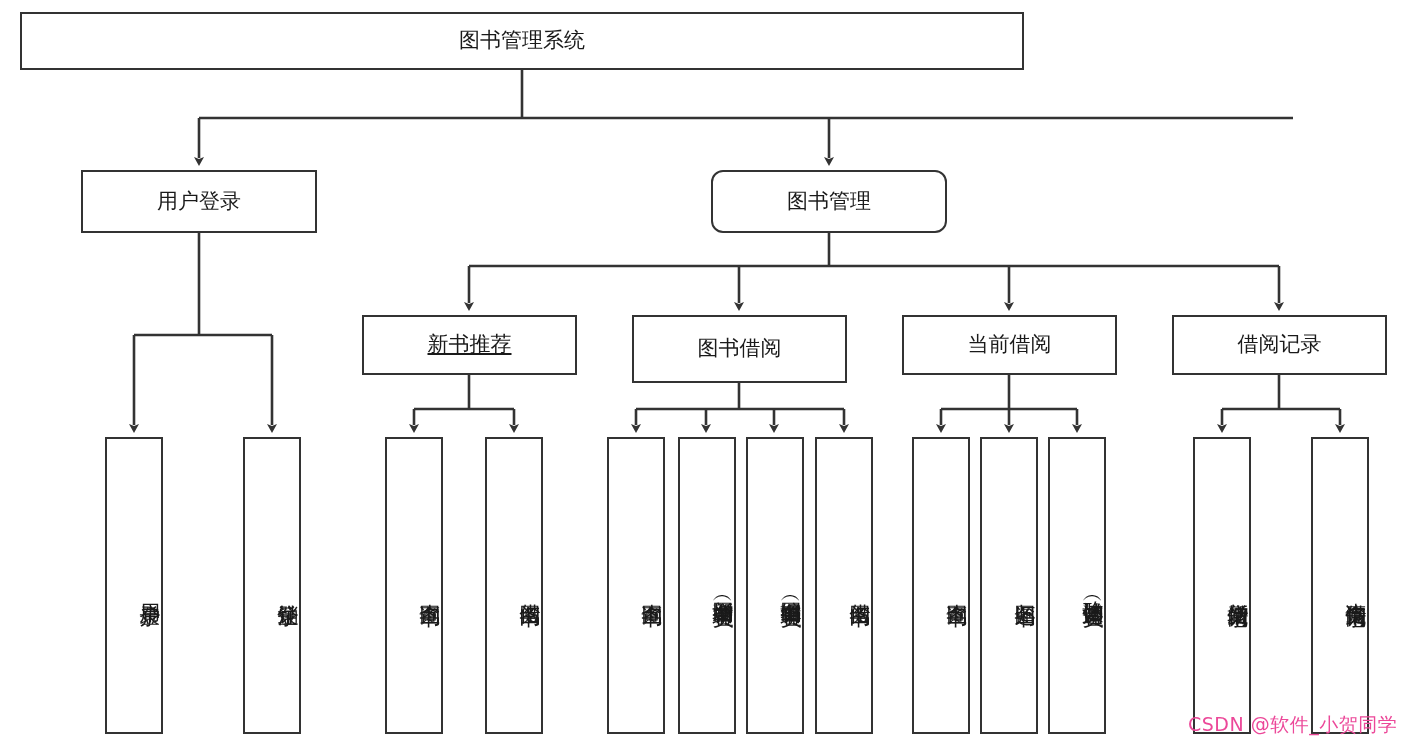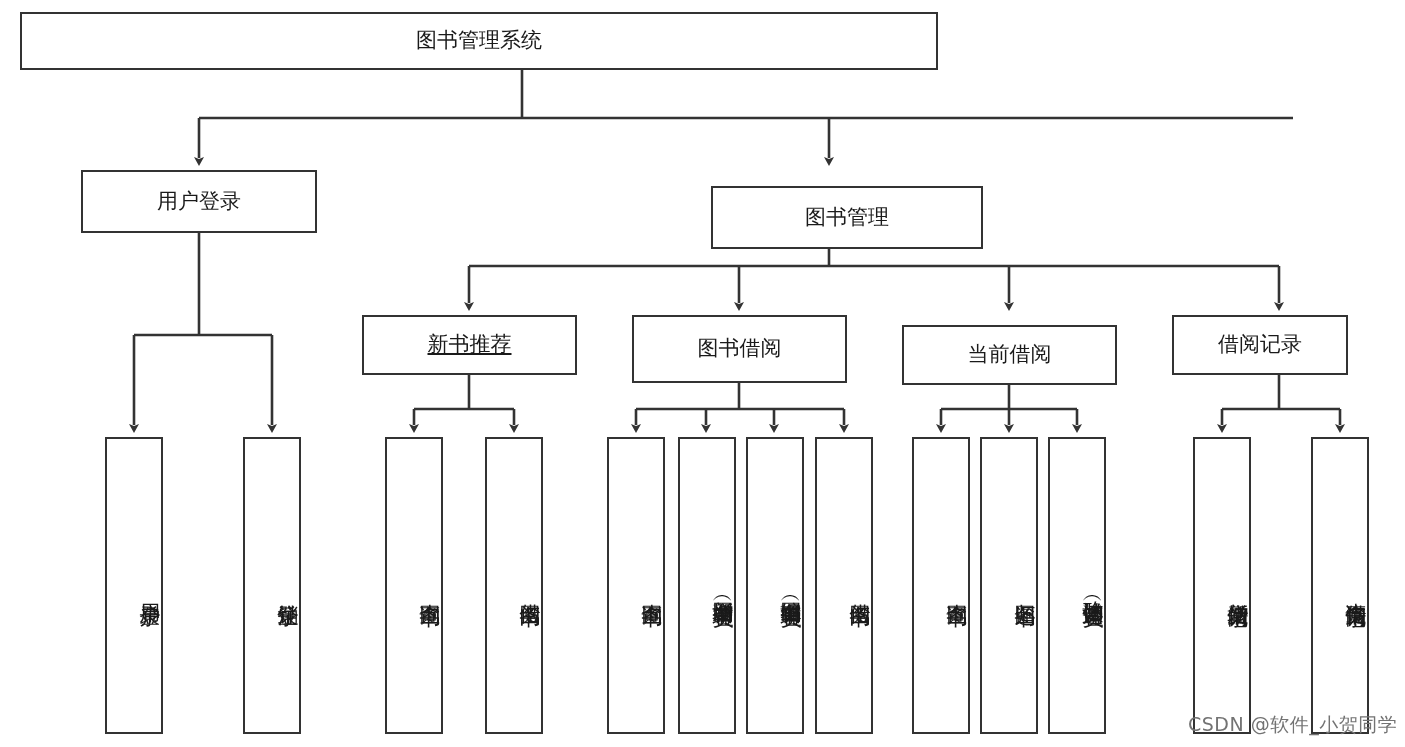--- a/index.html
+++ b/index.html
@@ -53,21 +53,21 @@
   .node.v .label {
     writing-mode: vertical-rl;
     text-orientation: upright;
     display: block;
   }
   .watermark {
     position: absolute;
     left: 1188px;
     top: 712px;
     font-size: 19px;
-    color: #737373;
+    color: #ec4899;
     white-space: nowrap;
     letter-spacing: 0.5px;
   }
 </style>
 </head>
 <body>
 
 <div id="canvas">
 
   <svg id="wires" viewBox="0 0 1405 747" xmlns="http://www.w3.org/2000/svg">
@@ -113,41 +113,41 @@
       <path d="M1009,409 L1009,425" marker-end="url(#arrow)"></path>
       <path d="M1077,409 L1077,425" marker-end="url(#arrow)"></path>
 
       <path d="M1279,375 L1279,409"></path>
       <path d="M1222,409 L1340,409"></path>
       <path d="M1222,409 L1222,425" marker-end="url(#arrow)"></path>
       <path d="M1340,409 L1340,425" marker-end="url(#arrow)"></path>
     </g>
   </svg>
 
-  <div class="node h" style="left:20px; top:12px; width:918px; height:58px;">
+  <div class="node h" style="left:20px; top:12px; width:1004px; height:58px;">
     <span class="label">图书管理系统</span>
   </div>
 
   <div class="node h" style="left:81px; top:170px; width:236px; height:63px;">
     <span class="label">用户登录</span>
   </div>
-  <div class="node h" style="left:711px; top:186px; width:272px; height:63px;">
+  <div class="node h" style="left:711px; top:170px; width:236px; height:63px;border-radius:12px;">
     <span class="label">图书管理</span>
   </div>
 
   <div class="node h" style="left:362px; top:315px; width:215px; height:60px;text-decoration:underline;">
     <span class="label">新书推荐</span>
   </div>
   <div class="node h" style="left:632px; top:315px; width:215px; height:68px;">
     <span class="label">图书借阅</span>
   </div>
-  <div class="node h" style="left:902px; top:315px; width:215px; height:60px;margin-top:10px;">
+  <div class="node h" style="left:902px; top:315px; width:215px; height:60px;">
     <span class="label">当前借阅</span>
   </div>
-  <div class="node h" style="left:1172px; top:315px; width:176px; height:60px;align-items:center;">
+  <div class="node h" style="left:1172px; top:315px; width:215px; height:60px;align-items:center;">
     <span class="label">借阅记录</span>
   </div>
 
   <div class="node v" style="left:105px; top:437px; width:58px; height:297px;">
     <span class="label">用户登录</span>
   </div>
   <div class="node v" style="left:243px; top:437px; width:58px; height:297px;">
     <span class="label">注销登录</span>
   </div>
 

